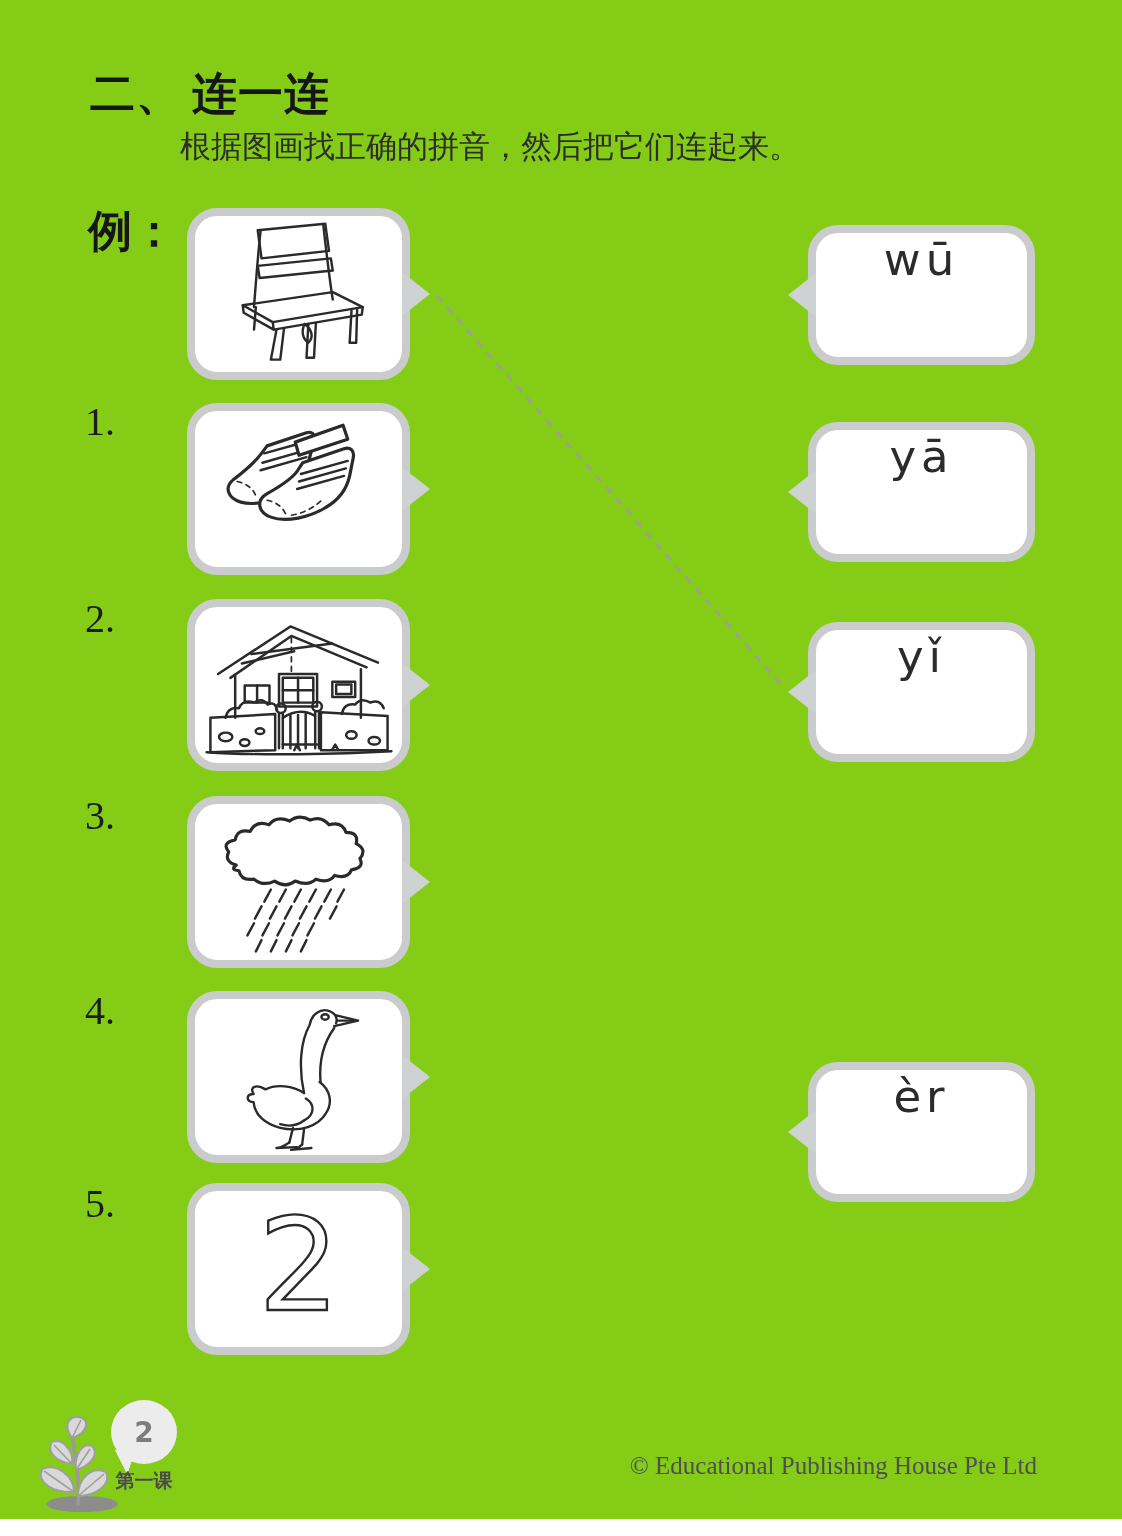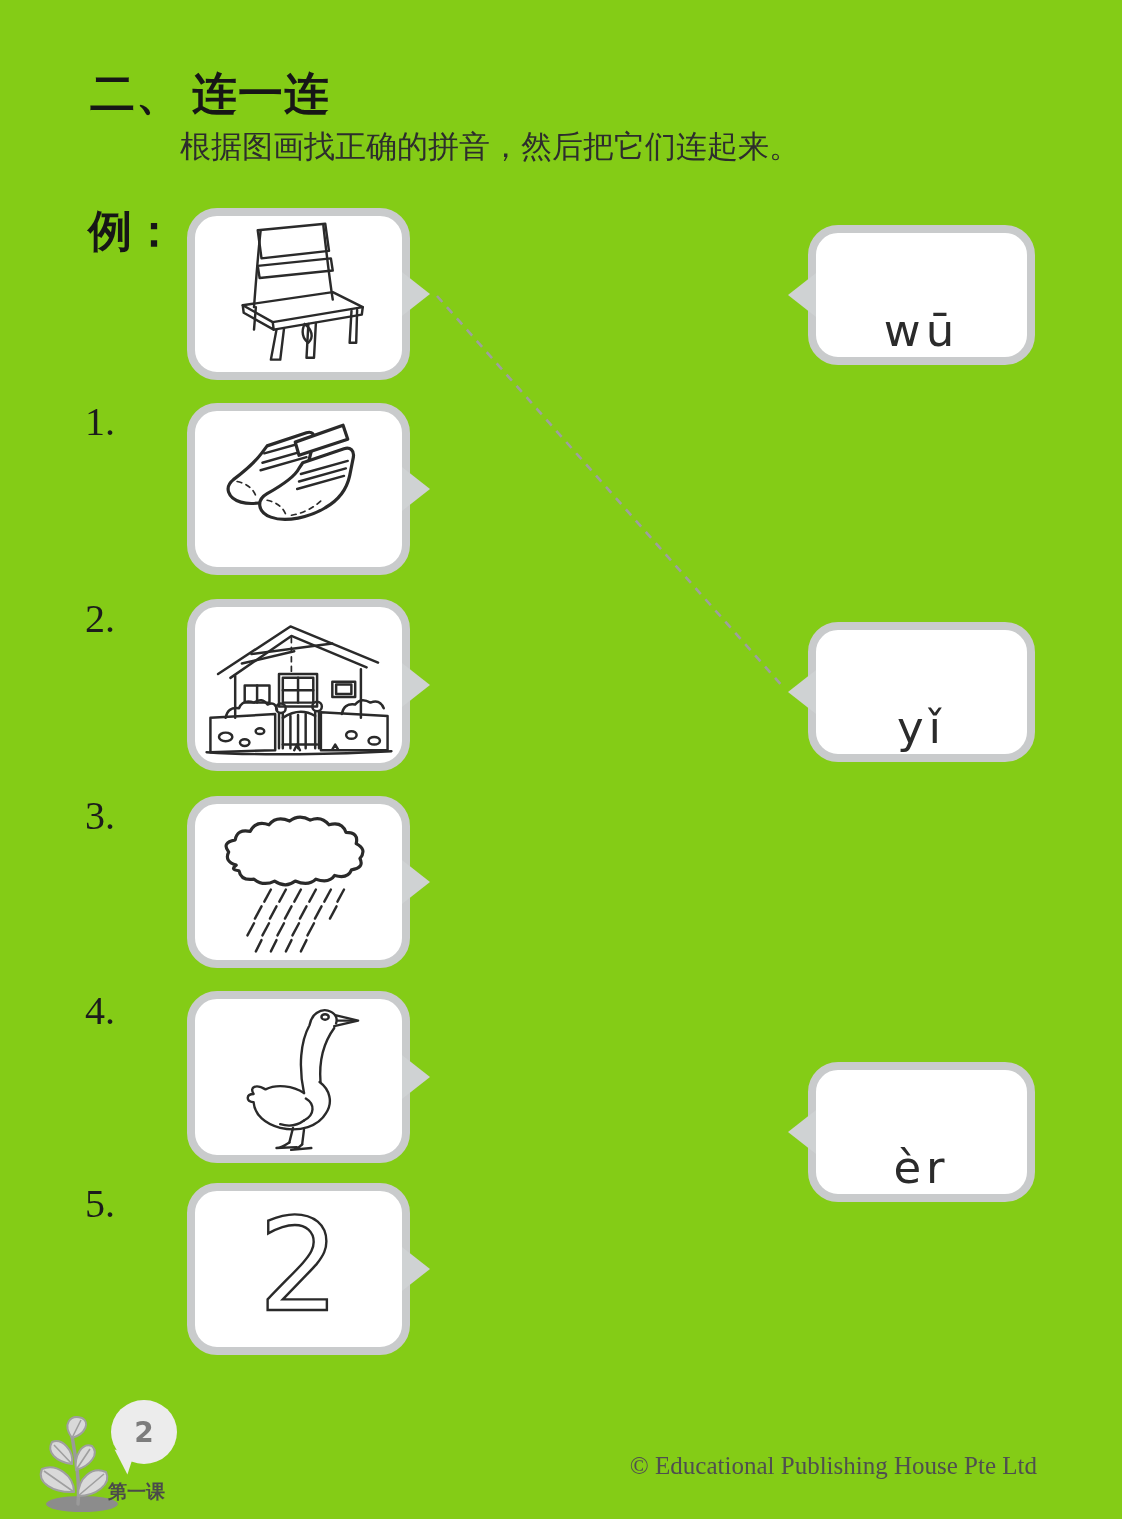--- a/index.html
+++ b/index.html
@@ -15,21 +15,21 @@
   .example-label{position:absolute;left:88px;top:202px;font-size:44px;font-weight:bold;color:#161616;}
   .row-num{position:absolute;left:85px;font-family:"Liberation Serif",serif;
            font-size:40px;color:#1c1c1c;}
 
   
   .pic-box{position:absolute;left:187px;width:223px;height:172px;box-sizing:border-box;
            background:#fff;border:8px solid #c9cbcc;border-radius:30px;
            display:flex;align-items:center;justify-content:center;}
   .pin-box{position:absolute;left:808px;width:227px;height:140px;box-sizing:border-box;
            background:#fff;border:8px solid #c9cbcc;border-radius:30px;
-           display:flex;align-items:flex-end;justify-content:center;}
+           display:flex;align-items:flex-start;justify-content:center;}
   .pin-text{font-family:"DejaVu Sans",sans-serif;font-size:45px;color:#2b2b2b;letter-spacing:5px;}
   .ptr-r{position:absolute;right:-28px;top:50%;margin-top:-22px;width:0;height:0;
          border-top:22px solid transparent;border-bottom:22px solid transparent;
          border-left:28px solid #cfd2d3;}
   .ptr-l{position:absolute;left:-28px;top:50%;margin-top:-22px;width:0;height:0;
          border-top:22px solid transparent;border-bottom:22px solid transparent;
          border-right:28px solid #cfd2d3;}
 
   .connector-layer{position:absolute;left:0;top:0;width:1122px;height:1536px;pointer-events:none;}
 
@@ -42,22 +42,22 @@
 
   
   .plant{position:absolute;left:24px;top:1412px;}
   .bubble{position:absolute;left:111px;top:1400px;width:66px;height:64px;background:#ececec;
           border-radius:50%;display:flex;align-items:center;justify-content:center;}
   .bubble-tail{position:absolute;left:0px;bottom:-8px;width:0;height:0;
                border-top:20px solid #ececec;border-left:20px solid transparent;
                transform:rotate(18deg);}
   .bubble-num{font-family:"DejaVu Sans",sans-serif;font-size:28px;font-weight:bold;color:#7d7d7d;
               position:relative;z-index:1;}
-  .lesson{position:absolute;left:108px;top:1468px;width:72px;
-          font-size:19px;font-weight:bold;color:#4a4a4a;margin-top:11px;}
+  .lesson{position:absolute;left:108px;top:1468px;width:72px;text-align:center;
+          font-size:19px;font-weight:bold;color:#4a4a4a;}
   .copyright{position:absolute;right:85px;top:1452px;font-family:"Liberation Serif",serif;
              font-size:25px;color:#4f4f4f;}
 </style>
 </head>
 <body>
 
 <div class="page">
 
   <div class="title-row">
     <span class="title-num">二、</span><span>连一连</span>
@@ -197,20 +197,24 @@
     <span class="ptr-r"></span>
     <svg class="art" width="200" height="150" viewBox="0 0 200 150">
       <text x="100" y="116" text-anchor="middle" font-family="DejaVu Sans, sans-serif" font-size="128" fill="#ffffff" stroke="#2a2a2a" stroke-width="2.4">2</text>
     </svg>
   </div>
 
   <div class="pin-box" style="top:225px">
     <span class="ptr-l"></span>
     <span class="pin-text">wū</span>
   </div>
+  <div class="pin-box" style="top:422px">
+    <span class="ptr-l"></span>
+    <span class="pin-text">yā</span>
+  </div>
   <div class="pin-box" style="top:622px">
     <span class="ptr-l"></span>
     <span class="pin-text">yǐ</span>
   </div>
   <div class="pin-box" style="top:1062px">
     <span class="ptr-l"></span>
     <span class="pin-text">èr</span>
   </div>
 
   <svg class="plant" width="110" height="102" viewBox="0 0 110 102">

